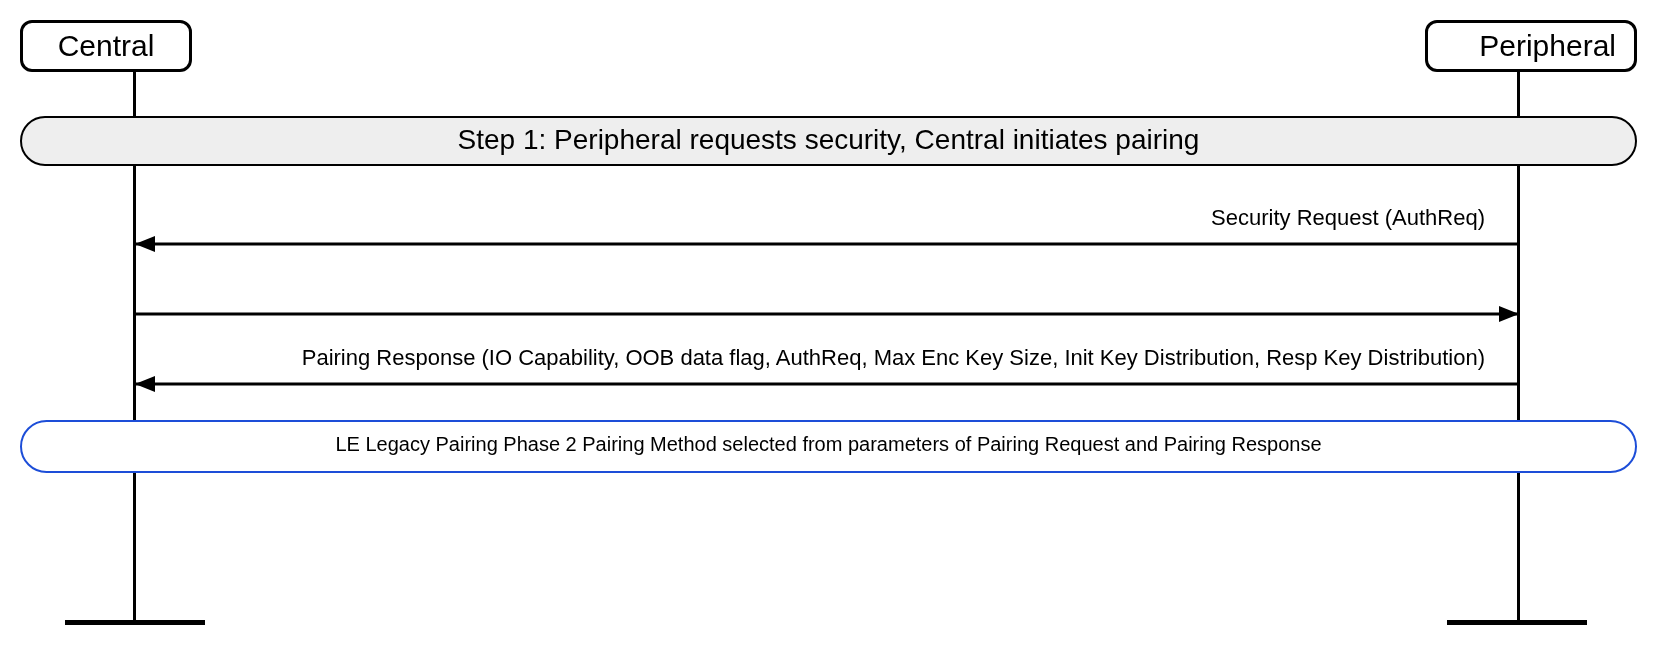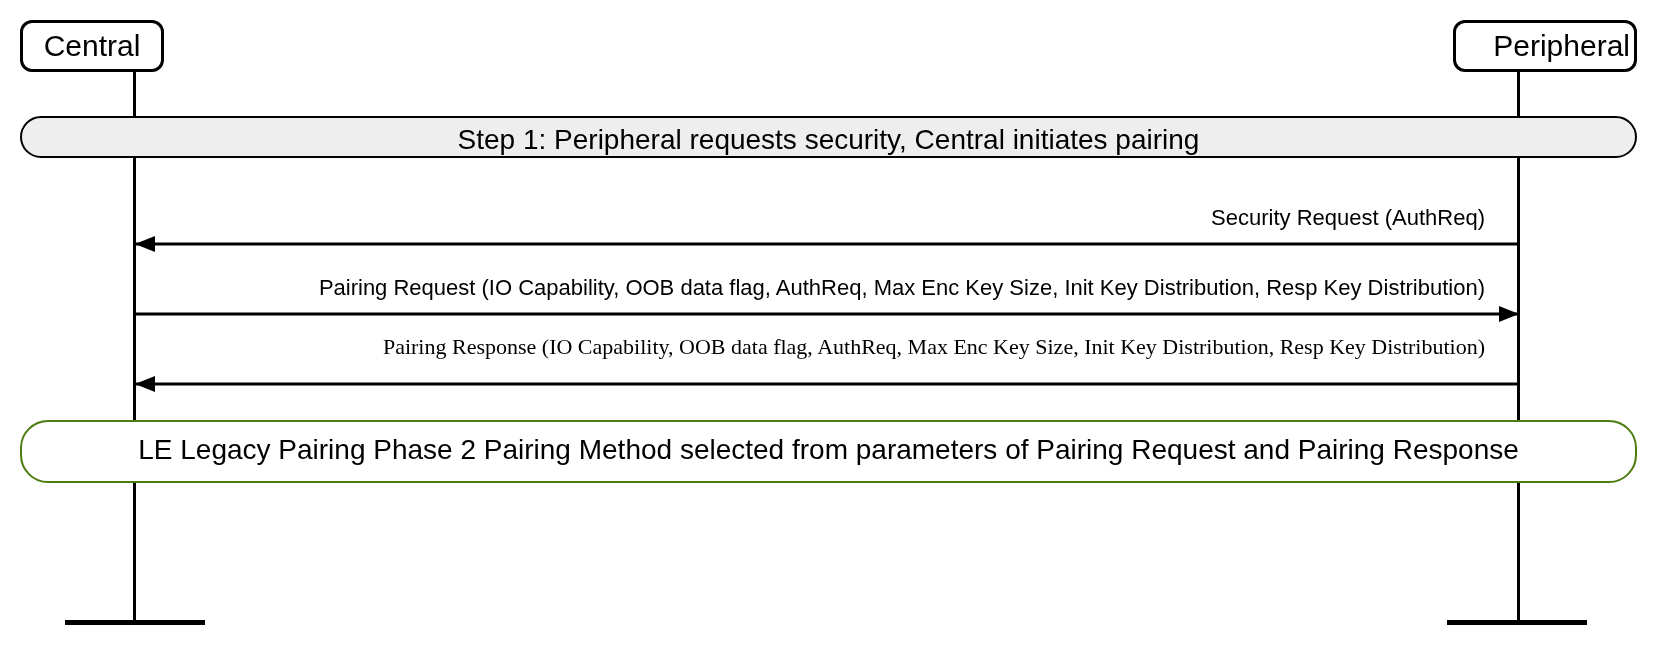--- a/index.html
+++ b/index.html
@@ -12,48 +12,48 @@
     position: relative;
     width: 1617px;
     height: 612px;
   }
   .actor-box {
     position: absolute;
     border: 3px solid #000;
     border-radius: 12px;
     background: #fff;
     font-size: 30px;
-    padding: 6px 4px;
+    padding: 6px 18px;
     text-align: center;
   }
   .lifeline {
     position: absolute;
     width: 3px;
     background: #000;
   }
   .lifeline-end {
     position: absolute;
     height: 5px;
     background: #000;
   }
   .step-box {
     position: absolute;
     border: 2px solid #000;
     border-radius: 28px;
     background: #eee;
     font-size: 28px;
     text-align: center;
-    padding: 6px 0 0 0;
+    padding: 6px 0 8px 0;
   }
   .note-box {
     position: absolute;
-    border: 2px solid #4d7c0f;
+    border: 2px solid #1d4ed8;
     border-radius: 28px;
     background: #fff;
-    font-size: 28px;
+    font-size: 20px;
     text-align: center;
     padding: 10px 20px 14px 20px;
     line-height: 1.25;
   }
   .msg-label {
     position: absolute;
     font-size: 22px;
     text-align: right;
     width: 1320px;
   }
@@ -83,27 +83,26 @@
   <div class="step-box" style="left:0; top:96px; width:1613px;">
     <span>Step 1: Peripheral requests security, Central initiates pairing</span>
   </div>
 
   <div class="msg-label" style="left:145px; top:185px;">Security Request (AuthReq)</div>
   <svg class="arrow" style="left:115px; top:214px;" width="1384" height="20">
     <line x1="1384" y1="10" x2="0" y2="10" stroke="#000" stroke-width="3"></line>
     <polygon points="0,10 20,2 20,18" fill="#000"></polygon>
   </svg>
 
-  <div class="msg-label" style="left:145px; top:255px;">Pairing Request (IO Capability, OOB data flag, AuthReq, Max Enc Key Size, Init Key Distribution, Resp Key Distribution)</div>
   <svg class="arrow" style="left:115px; top:284px;" width="1384" height="20">
     <line x1="0" y1="10" x2="1384" y2="10" stroke="#000" stroke-width="3"></line>
     <polygon points="1384,10 1364,2 1364,18" fill="#000"></polygon>
   </svg>
 
-  <div class="msg-label" style="left:145px; top:314px;font-family:Liberation Serif, serif;">Pairing Response (IO Capability, OOB data flag, AuthReq, Max Enc Key Size, Init Key Distribution, Resp Key Distribution)</div>
+  <div class="msg-label" style="left:145px; top:325px;">Pairing Response (IO Capability, OOB data flag, AuthReq, Max Enc Key Size, Init Key Distribution, Resp Key Distribution)</div>
   <svg class="arrow" style="left:115px; top:354px;" width="1384" height="20">
     <line x1="1384" y1="10" x2="0" y2="10" stroke="#000" stroke-width="3"></line>
     <polygon points="0,10 20,2 20,18" fill="#000"></polygon>
   </svg>
 
   <div class="note-box" style="left:0; top:400px; width:1573px;">
     <span>LE Legacy Pairing Phase 2 Pairing Method selected from parameters of Pairing Request and Pairing Response</span>
   </div>
 
 </div>

